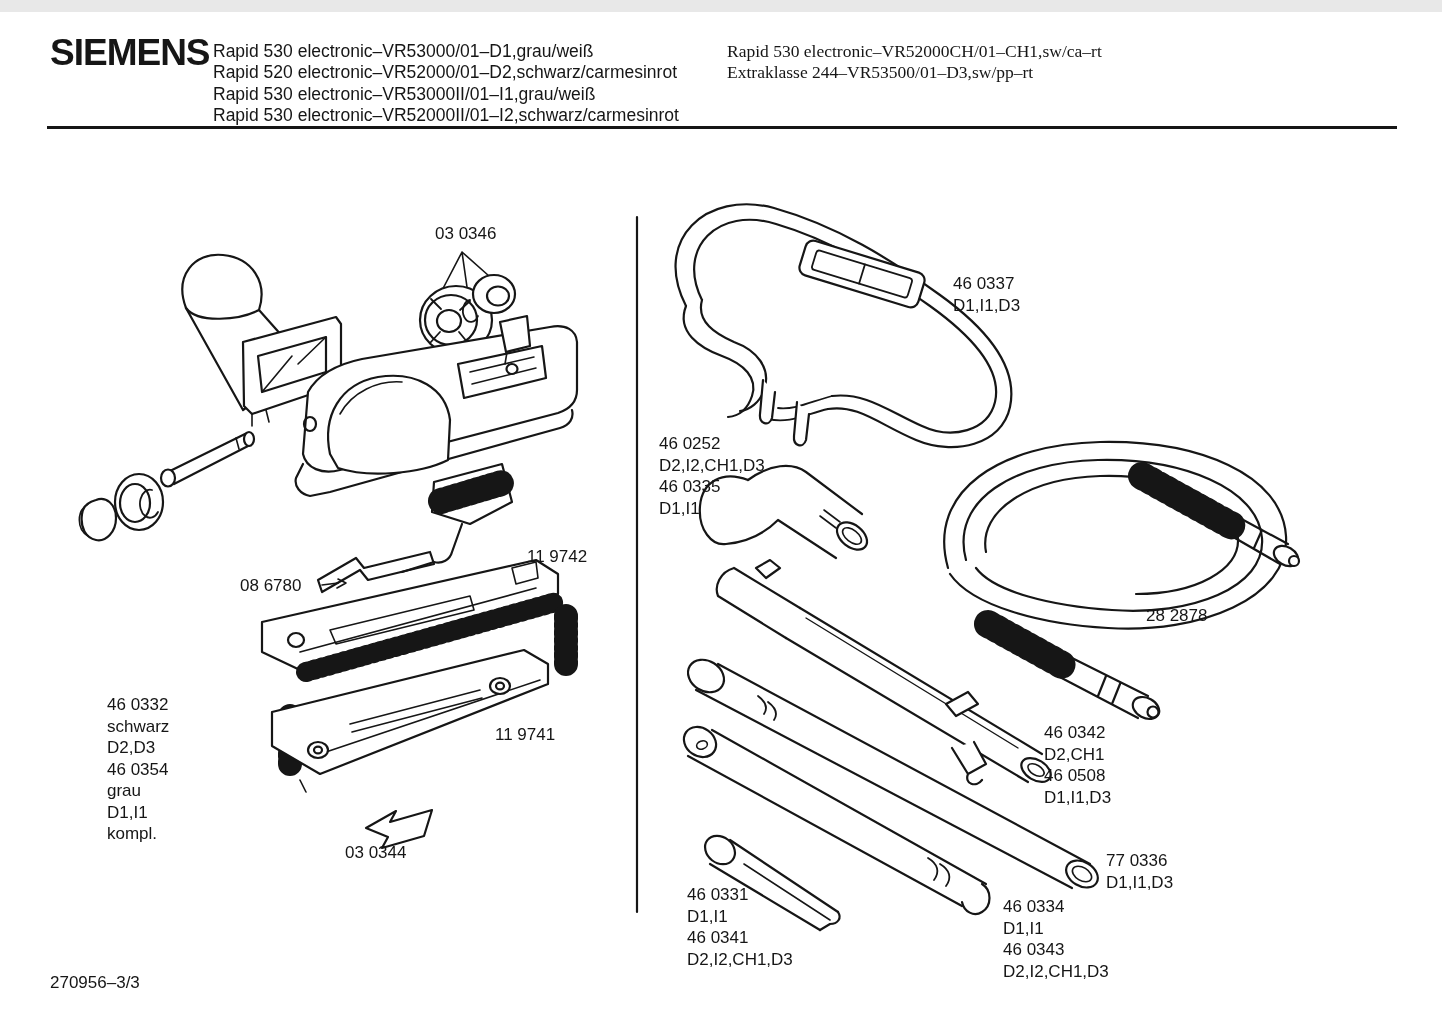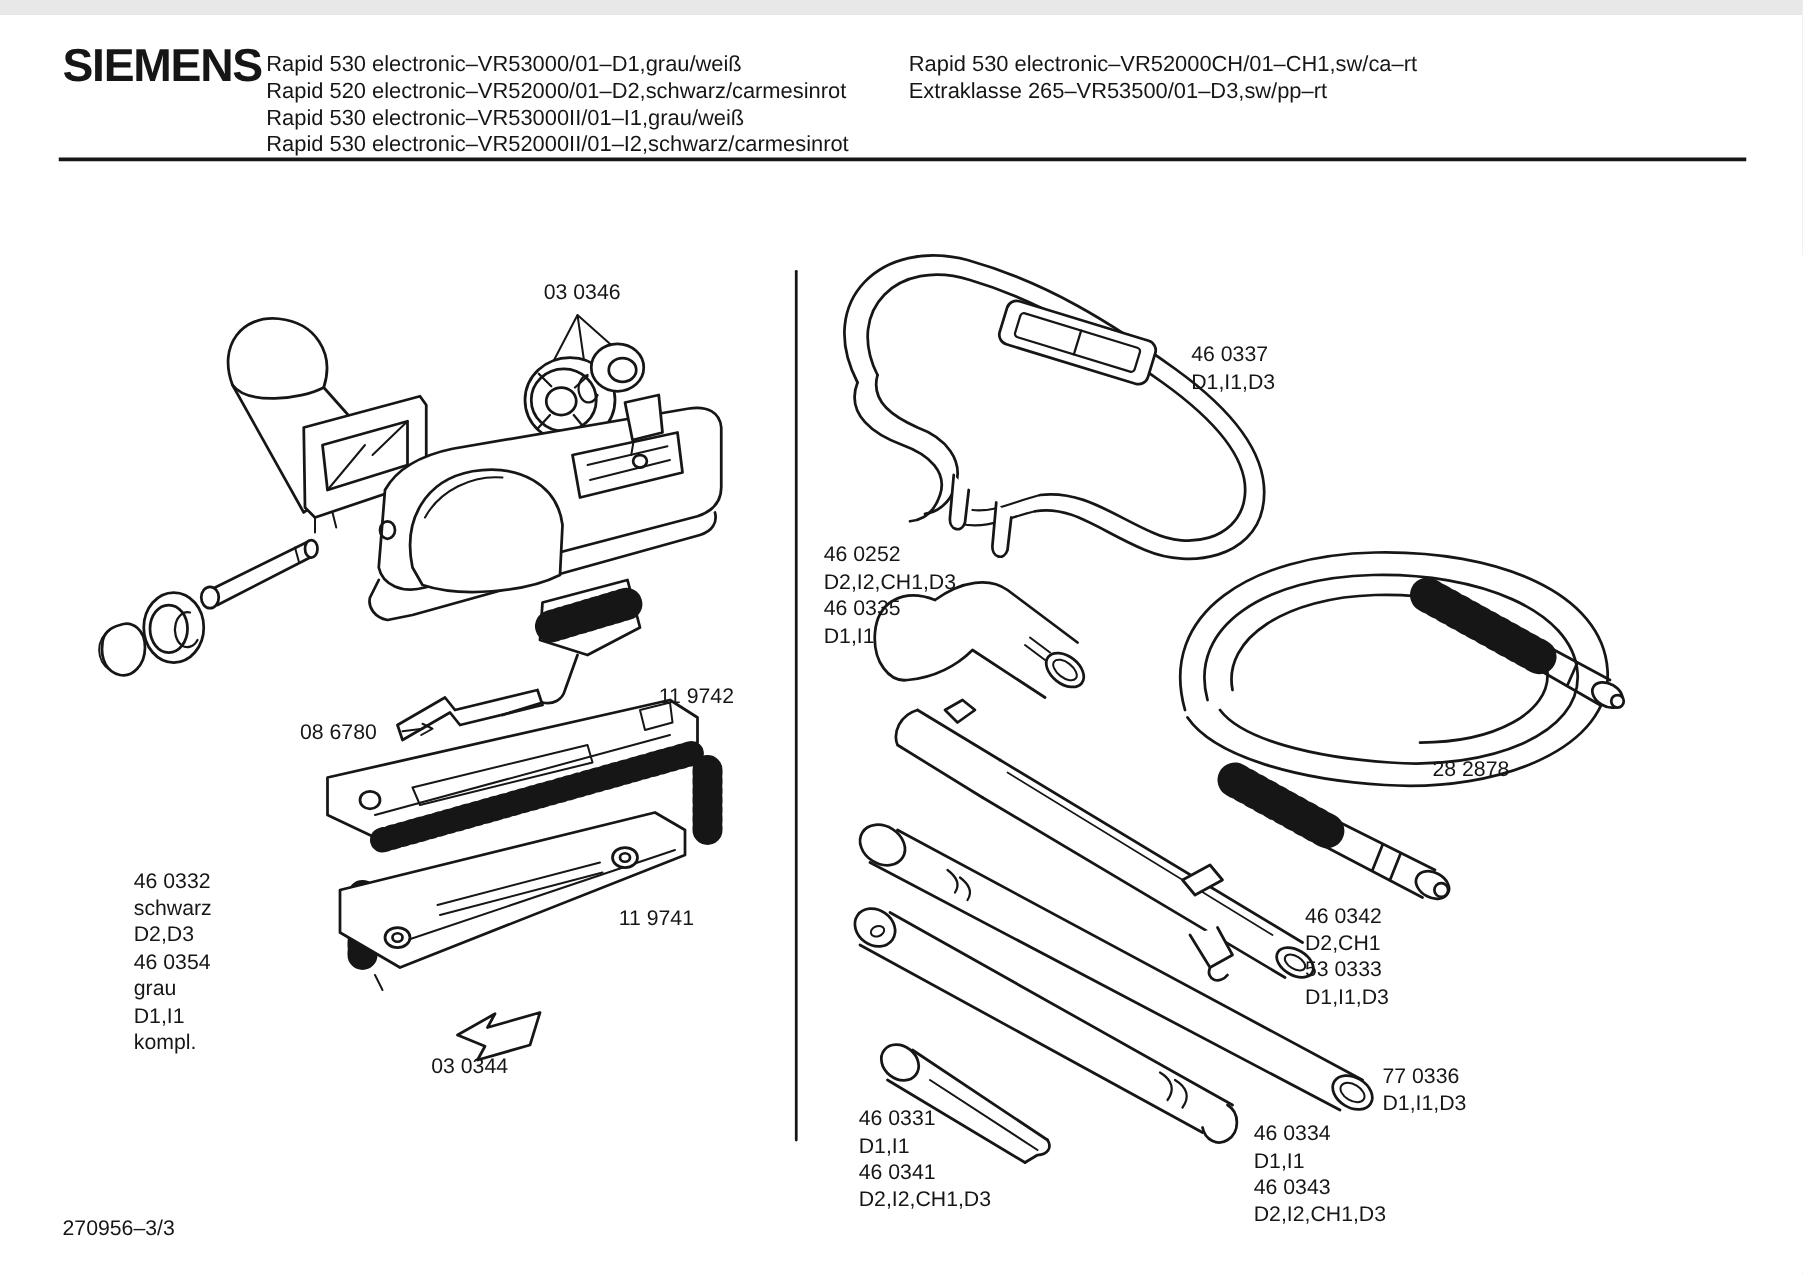--- a/index.html
+++ b/index.html
@@ -5,21 +5,21 @@
   html,body{margin:0;padding:0;background:#e8e8e8;}
   .page{
     position:relative;width:1442px;height:1019px;background:#ffffff;
     font-family:"Liberation Sans","DejaVu Sans",sans-serif;color:#161616;
     overflow:hidden;margin:12px auto;
   }
   
   .brand{position:absolute;left:50px;top:20px;font-size:37px;font-weight:800;letter-spacing:-1px;}
   .models{position:absolute;top:29px;font-size:17.5px;line-height:21.4px;white-space:nowrap;}
   .models.col1{left:213px;}
-  .models.col2{left:727px;}
+  .models.col2{left:727px;font-family:Liberation Serif, serif;}
   .category{position:absolute;left:1185px;top:27px;font-size:19px;line-height:22px;white-space:nowrap;}
   .hrule{position:absolute;left:47px;top:114px;width:1350px;height:2.5px;background:#161616;}
   .brule{position:absolute;left:55px;top:1011px;width:1387px;height:2.5px;background:#161616;}
   
   svg.art{position:absolute;left:0;top:0;}
   
   .plabel{position:absolute;font-size:17px;line-height:21.5px;white-space:nowrap;}
   .footer{position:absolute;left:50px;top:961px;font-size:17px;}
 </style>
 </head>
@@ -31,21 +31,21 @@
 
   <div class="models col1">
     <div>Rapid 530 electronic–VR53000/01–D1,grau/weiß</div>
     <div>Rapid 520 electronic–VR52000/01–D2,schwarz/carmesinrot</div>
     <div>Rapid 530 electronic–VR53000II/01–I1,grau/weiß</div>
     <div>Rapid 530 electronic–VR52000II/01–I2,schwarz/carmesinrot</div>
   </div>
 
   <div class="models col2">
     <div>Rapid 530 electronic–VR52000CH/01–CH1,sw/ca–rt</div>
-    <div>Extraklasse 265–VR53500/01–D3,sw/pp–rt</div>
+    <div>Extraklasse 244–VR53500/01–D3,sw/pp–rt</div>
   </div>
 
 
   <div class="hrule"></div>
 
   <svg class="art" width="1442" height="1019" viewBox="0 0 1442 1019">
     <g stroke="#161616" stroke-width="2.2" fill="none" stroke-linecap="round" stroke-linejoin="round">
 
       <line x1="637" y1="205" x2="637" y2="900"></line>
 
@@ -246,21 +246,21 @@
     <div>kompl.</div>
   </div>
 
   <div class="plabel" style="left:345px;top:830px">
     <div>03 0344</div>
   </div>
 
   <div class="plabel" style="left:1044px;top:710px">
     <div>46 0342</div>
     <div>D2,CH1</div>
-    <div>53 0333</div>
+    <div>46 0508</div>
     <div>D1,I1,D3</div>
   </div>
 
   <div class="plabel" style="left:1106px;top:838px">
     <div>77 0336</div>
     <div>D1,I1,D3</div>
   </div>
 
   <div class="plabel" style="left:687px;top:872px">
     <div>46 0331</div>

